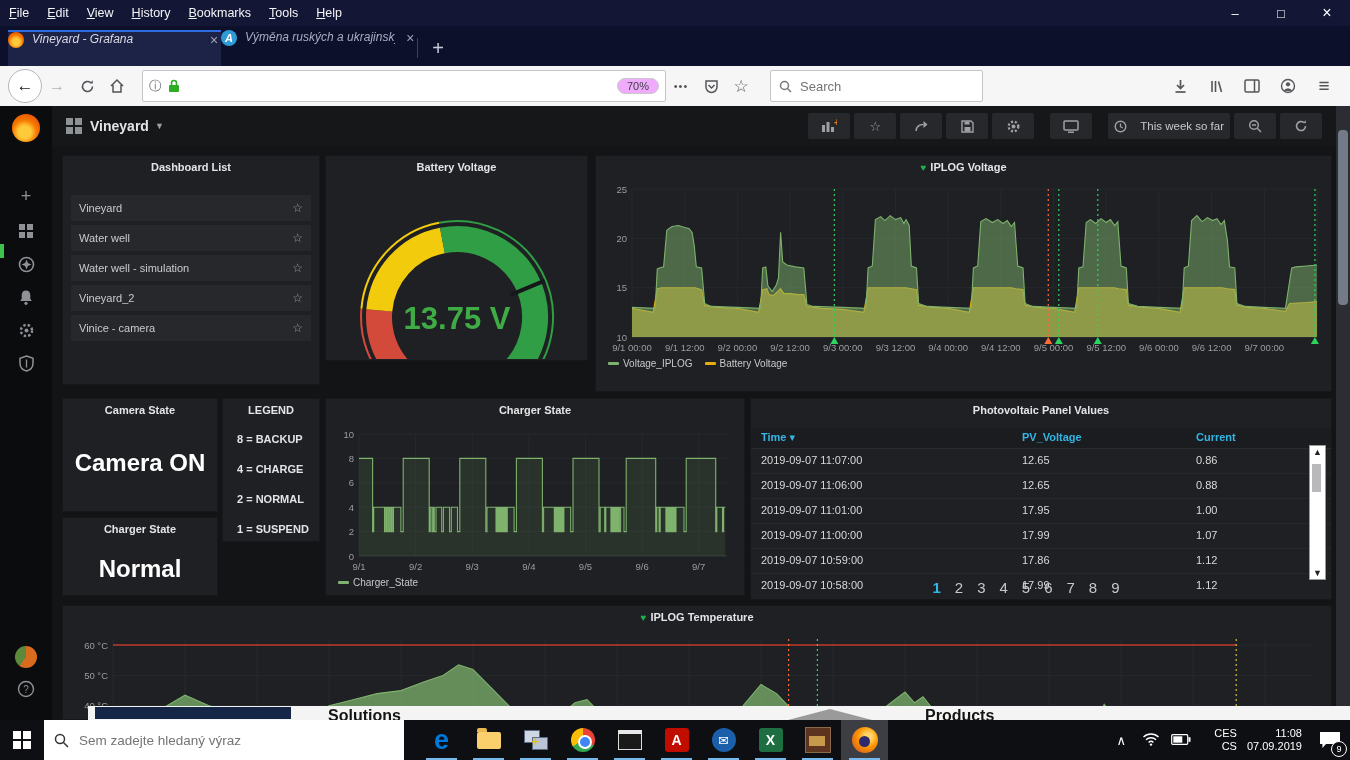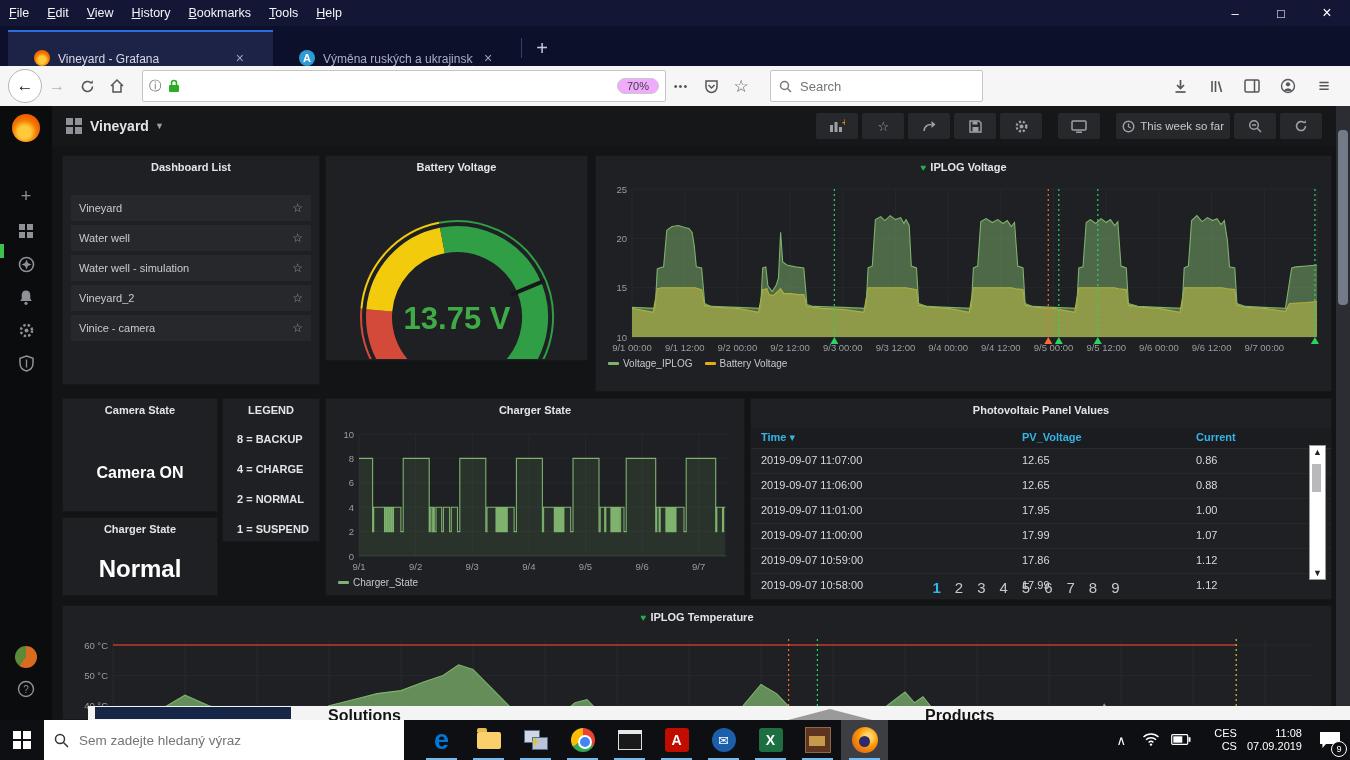--- a/index.html
+++ b/index.html
@@ -6,21 +6,21 @@
   #screen{position:relative;width:1350px;height:760px;overflow:hidden;background:#131416;
     font-family:"Liberation Sans","DejaVu Sans",sans-serif;-webkit-font-smoothing:antialiased;}
   
   .menubar{position:absolute;left:0;top:0;width:1350px;height:26px;background:#131735;color:#f4f5f8;
     display:flex;align-items:center;font-size:12.5px;}
   .menu-item{padding:0 9px;display:inline-block;cursor:default;}
   .menu-item::first-letter{text-decoration:underline;}
   .win-controls{margin-left:auto;display:flex;align-items:center;}
   .win-btn{width:46px;height:26px;display:flex;align-items:center;justify-content:center;color:#fff;font-size:13px;}
   .tabbar{position:absolute;left:0;top:26px;width:1350px;height:40px;background:#0d102b;display:flex;align-items:flex-end;}
-  .tab{height:36px;display:flex;align-items:flex-end;padding:0 26px;font-size:12px;color:#d7d9e2;max-width:235px;}
+  .tab{height:36px;display:flex;align-items:flex-start;padding:0 0;font-size:12px;color:#d7d9e2;max-width:235px;font-style:italic;}
   .tab.active{background:#1d2247;border-top:2px solid #2d6cdf;height:34px;width:213px;}
   .tab .title{white-space:nowrap;overflow:hidden;text-overflow:clip;flex:1;margin:0 8px;}
   .tab .close{color:#9fa3b8;font-size:14px;padding:0 3px;}
   .favicon{width:16px;height:16px;border-radius:50%;flex:0 0 16px;}
   .fav-grafana{background:radial-gradient(circle at 50% 62%,#ffca3a 0 28%,#f57600 55%,#e33d00 100%);}
   .fav-a{background:#2e9bd6;color:#fff;font-size:11px;font-weight:bold;display:flex;align-items:center;justify-content:center;}
   .newtab{color:#c9ccda;font-size:20px;padding:0 14px 6px 14px;}
   .tab-sep{width:1px;height:20px;background:#3a3f5e;margin-bottom:8px;}
   .navbar{position:absolute;left:0;top:66px;width:1350px;height:40px;background:#f6f6f7;border-bottom:1px solid #cccccd;
     display:flex;align-items:center;color:#4a4a4f;}
@@ -47,21 +47,21 @@
   .side-ic{position:absolute;left:0;width:52px;height:30px;display:flex;align-items:center;justify-content:center;color:#8e9196;}
   .g-topnav{position:absolute;left:52px;top:0;width:1284px;height:40px;background:#161719;display:flex;align-items:center;}
   .crumb-grid{display:inline-grid;grid-template-columns:7px 7px;grid-gap:2px;margin:0 8px 0 14px;}
   .crumb-grid i{width:7px;height:7px;background:#8e9196;}
   .crumb-title{color:#e3e4e6;font-size:14px;font-weight:bold;}
   .caret{color:#9da0a5;font-size:9px;margin-left:6px;}
   .tn-right{margin-left:auto;display:flex;align-items:center;margin-right:14px;}
   .tn-btn{height:26px;min-width:30px;background:#26282c;border-radius:2px;margin-left:4px;display:flex;
     align-items:center;justify-content:center;color:#9da0a5;font-size:13px;padding:0 6px;}
   .tn-btn.gap{margin-left:16px;}
-  .tn-btn .lbl{font-size:11.5px;color:#c7c8c9;margin-left:5px;white-space:nowrap;}
+  .tn-btn .lbl{font-size:11.5px;color:#c7c8c9;margin-left:13px;white-space:nowrap;}
   .g-dash{position:absolute;left:52px;top:40px;width:1284px;height:574px;}
   .panel{position:absolute;background:#1e2023;border:1px solid #17181a;box-sizing:border-box;}
   .p-title{height:20px;text-align:center;font-size:11px;font-weight:bold;color:#e3e4e6;padding-top:5px;}
   .heart{color:#1fb24c;font-size:10px;margin-right:4px;}
   .list-item{position:relative;height:26px;background:#26282b;margin:0 8px 4px 8px;display:flex;align-items:center;
     font-size:11px;color:#c9cacc;padding:0 8px;}
   .list-item .star{margin-left:auto;color:#9b9da1;font-size:12px;}
   .bigval{text-align:center;font-weight:bold;color:#fff;}
   .legend-line{font-size:11px;color:#e3e4e6;padding:9px 0 9px 14px;font-weight:bold;}
   .chart-legend{display:flex;align-items:center;padding-left:12px;font-size:10px;color:#c7c8c9;height:16px;}
@@ -449,21 +449,21 @@
         <div class="chart-legend">
           <span class="sw" style="background: rgb(126, 178, 109);"></span>
           <span class="nm">Voltage_IPLOG</span>
           <span class="sw" style="background: rgb(229, 172, 14);"></span>
           <span class="nm">Battery Voltage</span>
         </div>
       </div>
 
       <div class="panel" style="left:10px;top:252px;width:156px;height:114px;">
         <div class="p-title">Camera State</div>
-        <div class="bigval" style="font-size:16px;margin-top:40px;">Camera ON</div>
+        <div class="bigval" style="font-size:24px;margin-top:25px;">Camera ON</div>
       </div>
 
       <div class="panel" style="left:170px;top:252px;width:98px;height:144px;">
         <div class="p-title">LEGEND</div>
         <div class="legend-line">8 = BACKUP</div>
         <div class="legend-line">4 = CHARGE</div>
         <div class="legend-line">2 = NORMAL</div>
         <div class="legend-line">1 = SUSPEND</div>
       </div>
 

